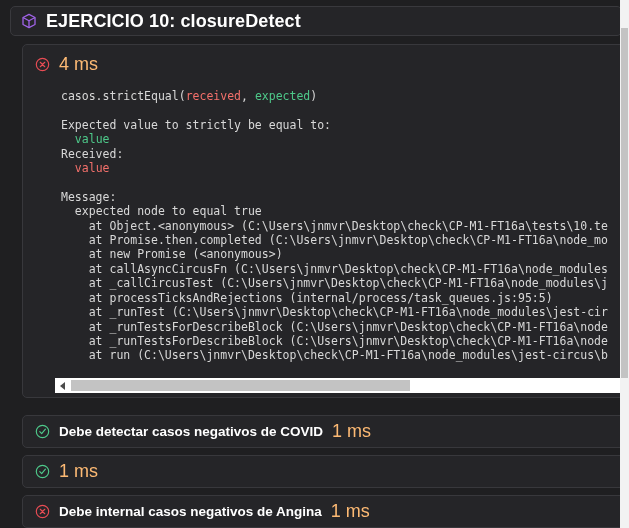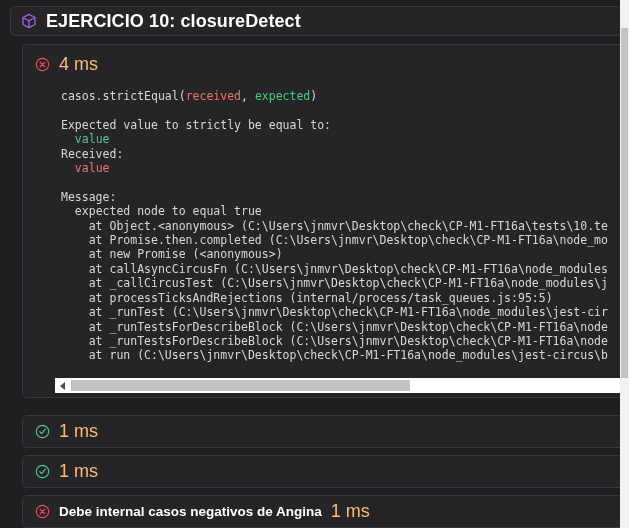--- a/index.html
+++ b/index.html
@@ -261,20 +261,21 @@
         <span class="arrow arrow-right"></span>
       </div>
     </div>
   </div>
 
   <div class="test-row" style="top:415px;">
     <svg class="status-icon" viewBox="0 0 16 16">
       <circle cx="8" cy="8" r="6.6" fill="none" stroke="#4ec98a" stroke-width="1.25"></circle>
       <path d="M5.1 8.2 L7.1 10.2 L11.1 5.5" fill="none" stroke="#4ec98a" stroke-width="1.25" stroke-linecap="round" stroke-linejoin="round"></path>
     </svg>
+    <span class="test-name">Debe detectar casos negativos de COVID</span>
     <span class="test-duration">1 ms</span>
   </div>
 
   <div class="test-row" style="top:455px;">
     <svg class="status-icon" viewBox="0 0 16 16">
       <circle cx="8" cy="8" r="6.6" fill="none" stroke="#4ec98a" stroke-width="1.25"></circle>
       <path d="M5.1 8.2 L7.1 10.2 L11.1 5.5" fill="none" stroke="#4ec98a" stroke-width="1.25" stroke-linecap="round" stroke-linejoin="round"></path>
     </svg>
     <span class="test-duration">1 ms</span>
   </div>

